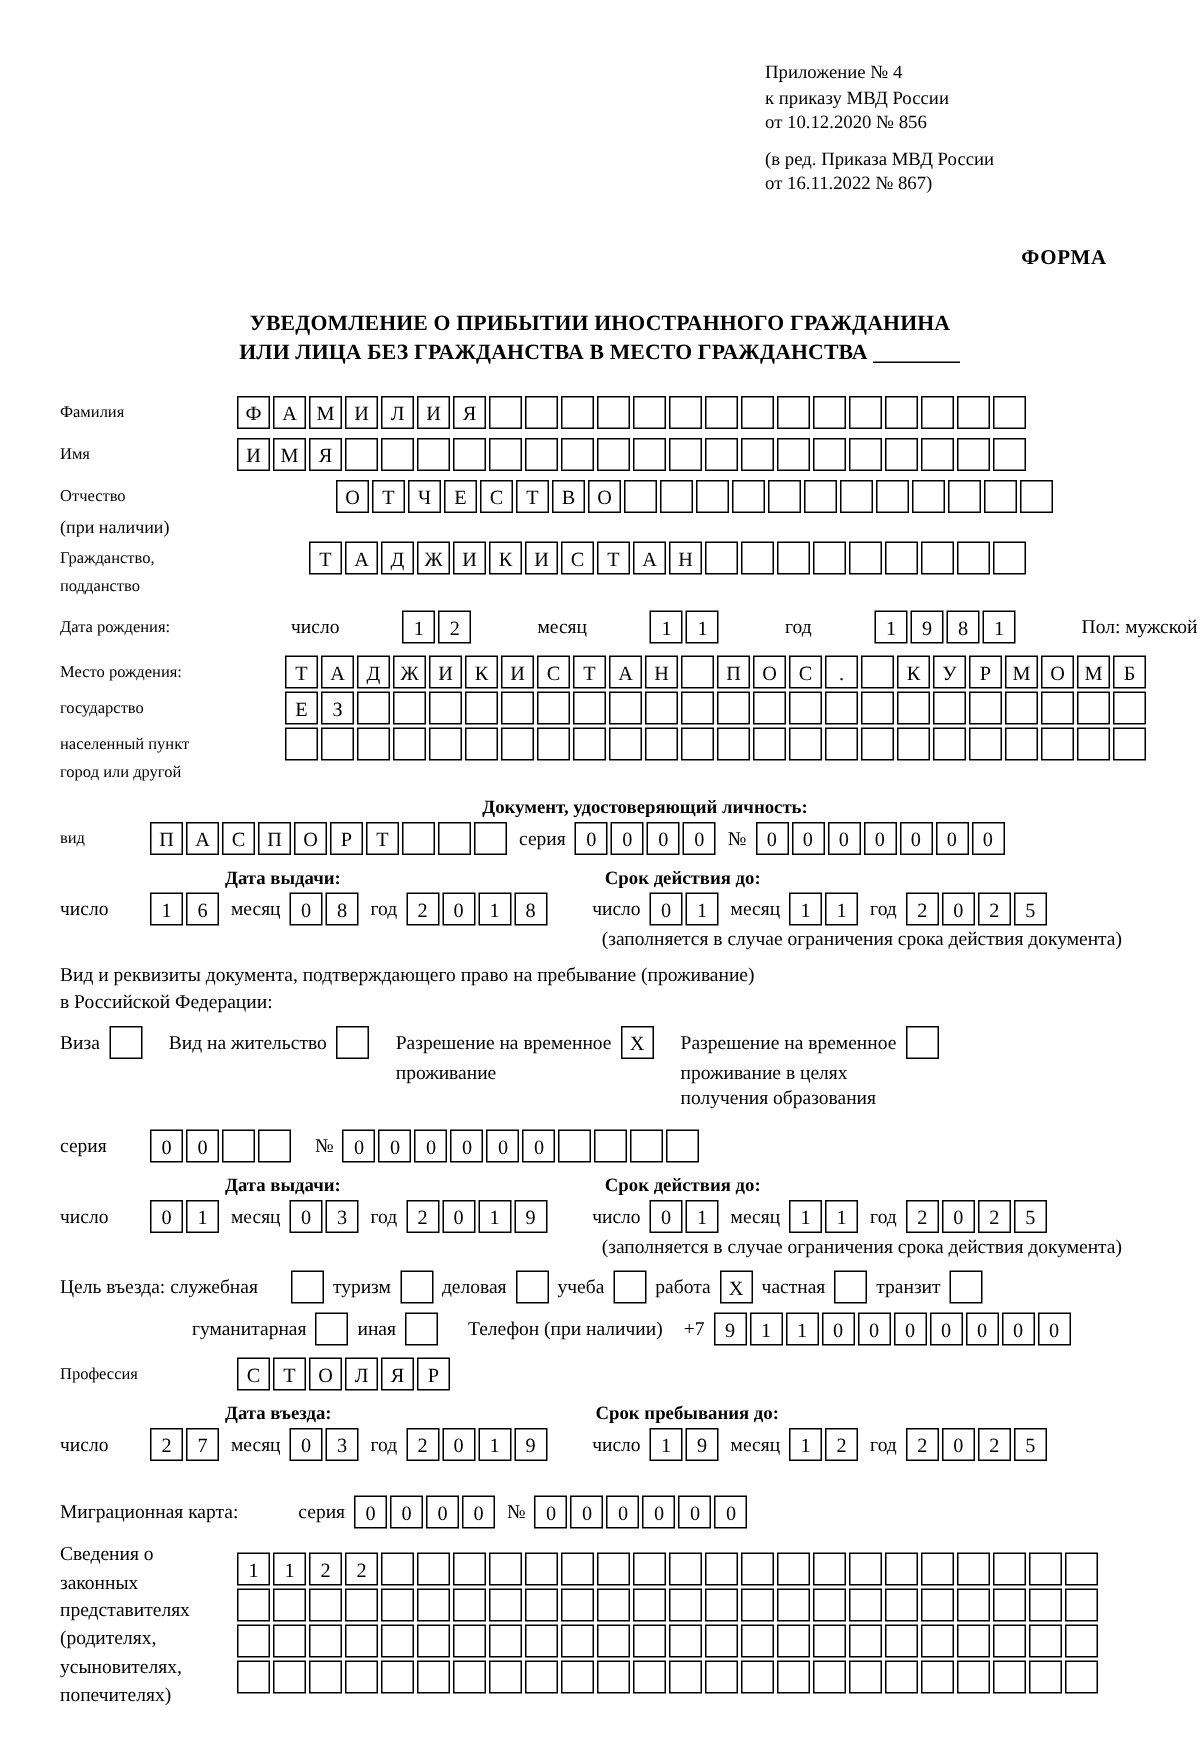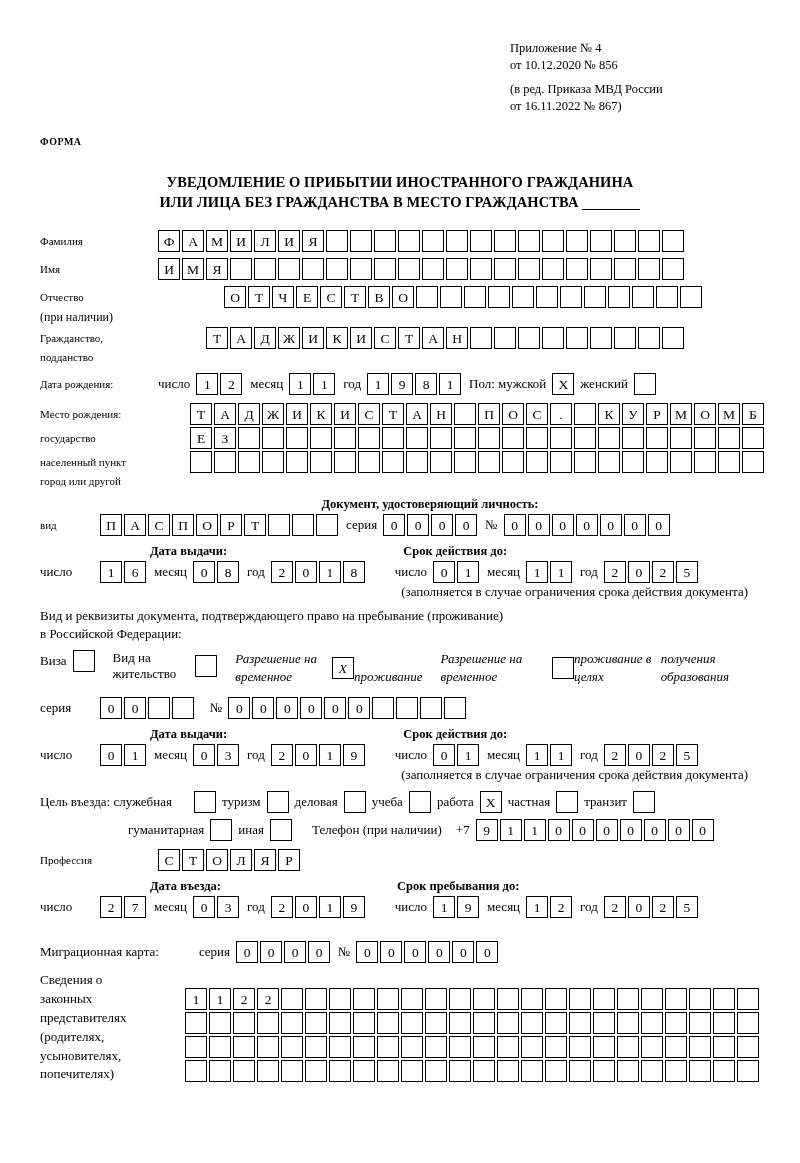--- a/index.html
+++ b/index.html
@@ -19,25 +19,25 @@
   }
   .topright{
     margin-left:auto;
     width:250px;
     font-size:12.5px;
     line-height:1.32;
     text-align:left;
   }
   .topright .gap{height:8px;}
   .forma{
-    text-align:left;
+    text-align:right;
     font-weight:bold;
-    font-size:10px;
+    font-size:14px;
     letter-spacing:.5px;
-    margin-top:22px;
+    margin-top:34px;
     padding-right:22px;
   }
   .title{
     text-align:center;
     font-weight:bold;
     font-size:14.5px;
     line-height:1.35;
     margin-top:26px;
     letter-spacing:.1px;
   }
@@ -114,41 +114,41 @@
   .datehead .a{margin-left:110px;}
   .datehead .b{margin-left:176px;}
   .permit-row{
     display:flex;
     align-items:flex-start;
     margin-top:8px;
     font-size:13px;
   }
   .permit-col{
     display:flex;
-    flex-direction:row;
-    align-items:flex-end;
+    flex-direction:column;
+    align-items:flex-start;
     font-size:13px;
     line-height:1.35;
-    font-style:italic;
   }
   .permit-inline{display:flex;align-items:center;}
   .legal-label{
     width:118px;flex:0 0 118px;
     font-size:13px;line-height:1.45;
   }
   .legal-rows{display:flex;flex-direction:column;}
   .legal-rows .boxes{margin-bottom:2px;}
 </style>
 </head>
 <body>
 
 <div class="page">
 
   <div class="topright">
     <div>Приложение № 4</div>
+    <div>к приказу МВД России</div>
     <div>от 10.12.2020 № 856</div>
     <div class="gap"></div>
     <div>(в ред. Приказа МВД России</div>
     <div>от 16.11.2022 № 867)</div>
   </div>
 
   <div class="forma">ФОРМА</div>
 
   <div class="title">
     <div>УВЕДОМЛЕНИЕ О ПРИБЫТИИ ИНОСТРАННОГО ГРАЖДАНИНА</div>
@@ -263,21 +263,21 @@
         <span class="bx"></span>
         <span class="bx"></span>
         <span class="bx"></span>
         <span class="bx"></span>
       </div>
   </div>
   <div class="row tight">
     <div class="label-col">подданство</div>
   </div>
 
-  <div class="row" style="margin-top:10px;">
+  <div class="row" style="margin-top:10px;gap:36px;">
     <div class="label-col">Дата рождения:</div>
     <span class="lbl">число</span>
     <div class="boxes ml">
         <span class="bx">1</span>
         <span class="bx">2</span>
       </div>
     <span class="lbl ml">месяц</span>
     <div class="boxes ml">
         <span class="bx">1</span>
         <span class="bx">1</span>
@@ -698,21 +698,21 @@
     <div class="boxes ml">
         <span class="bx">0</span>
         <span class="bx">0</span>
         <span class="bx">0</span>
         <span class="bx">0</span>
         <span class="bx">0</span>
         <span class="bx">0</span>
       </div>
   </div>
 
-  <div class="row" style="margin-top:8px;align-items:flex-end;gap:27px;">
+  <div class="row" style="margin-top:8px;align-items:center;">
     <div class="legal-label">
       <div>Сведения о</div>
       <div>законных</div>
       <div>представителях</div>
       <div>(родителях,</div>
       <div>усыновителях,</div>
       <div>попечителях)</div>
     </div>
     <div class="legal-rows">
       <div class="boxes">

